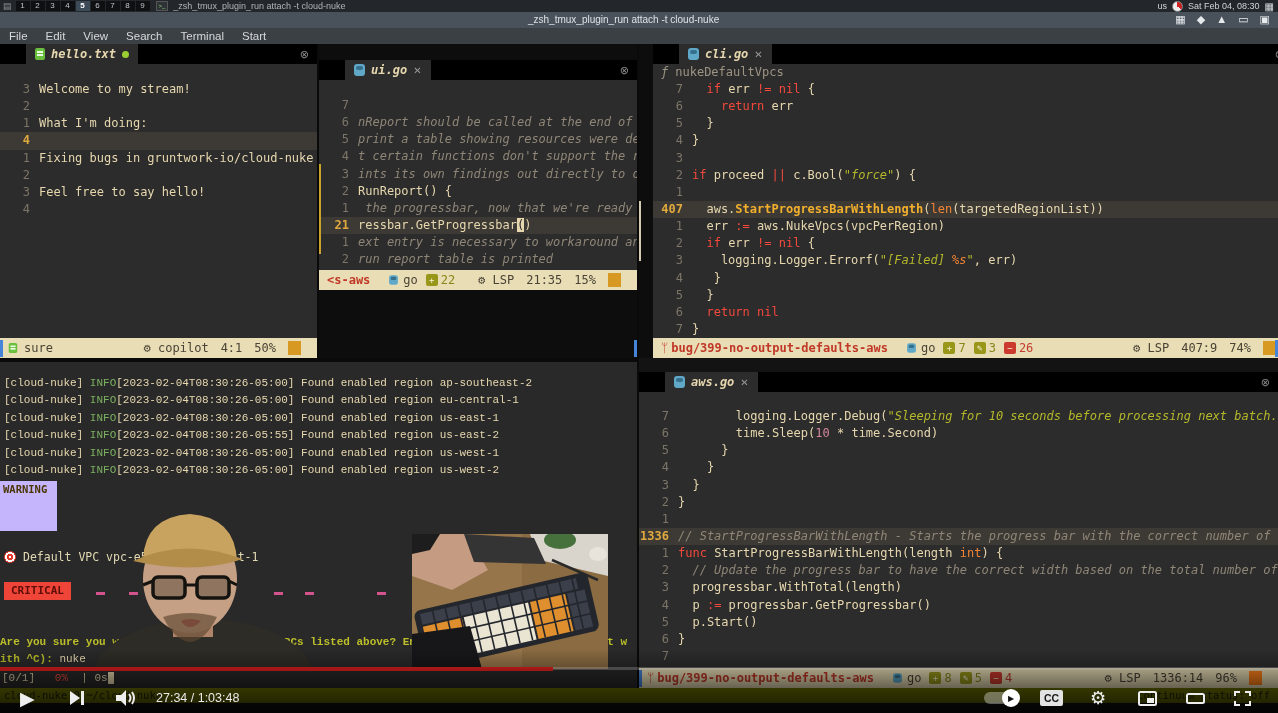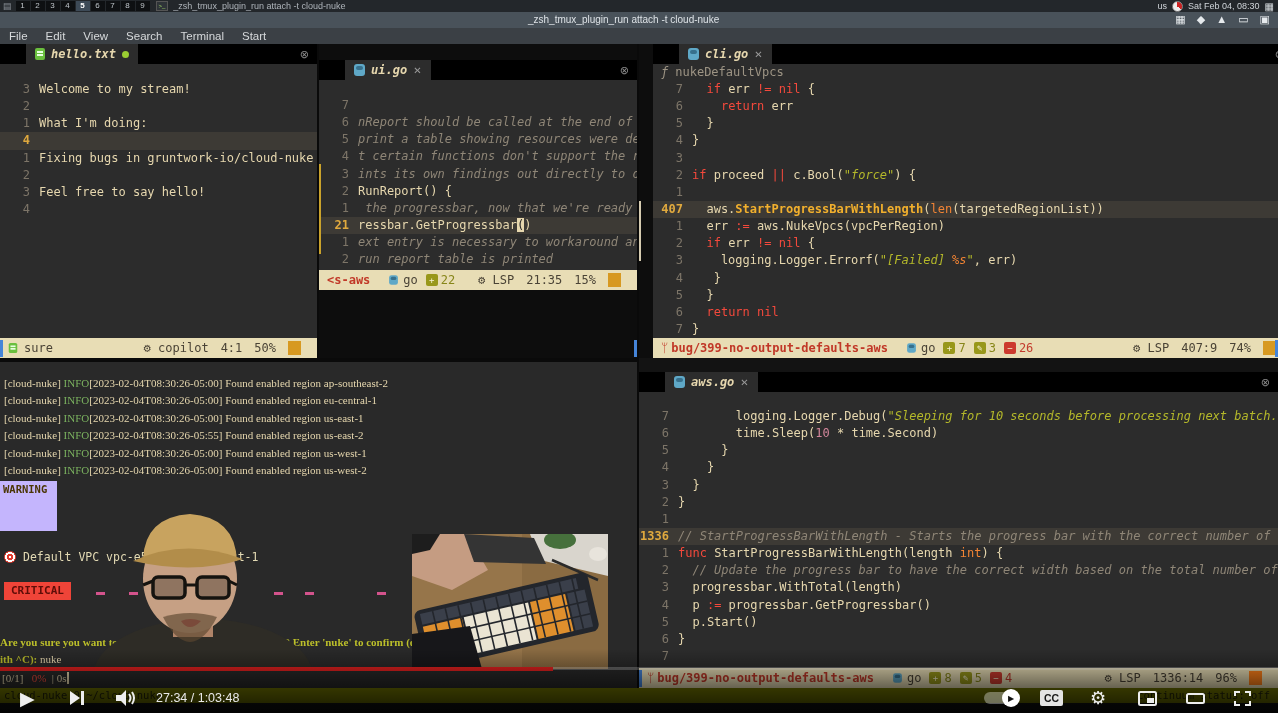--- a/index.html
+++ b/index.html
@@ -92,21 +92,21 @@
   .badge{display:inline-block;width:12px;height:12px;line-height:12px;border-radius:2px;
          text-align:center;font-size:9px;color:#f7f2d0;margin:0 3px 0 8px;}
   .b-add{background:#98971a;}
   .b-mod{background:#98971a;}
   .b-del{background:#cc3a2e;}
   .n-add,.n-mod{color:#87861a;}
   .n-del{color:#c33c2e;}
   .gear{font-size:12px;}
 
   
-  .term-abs{position:absolute;font-family:Liberation Serif, serif;font-size:11px;color:#dcd2ac;}
+  .term-abs{position:absolute;font-family:Liberation Mono, monospace;font-size:11px;color:#dcd2ac;}
   .tl{height:17.4px;line-height:17.4px;white-space:pre;}
   .warn-box{position:absolute;left:0;top:119px;width:57px;height:50px;background:#c4b5fd;
             color:#4a3505;font-size:10.5px;font-weight:bold;font-family:"DejaVu Sans Mono",monospace;
             padding:2px 0 0 3px;box-sizing:border-box;}
   .warn-msg{position:absolute;left:75px;top:132px;font-family:"DejaVu Sans Mono",monospace;
             font-size:11px;font-weight:bold;font-style:italic;color:#d65d0e;white-space:pre;}
   .target-line{position:absolute;left:4px;top:186px;height:18px;display:flex;align-items:center;gap:7px;
                font-family:"DejaVu Sans Mono",monospace;font-size:11.5px;color:#e3dab4;}
   .target-ico{width:12px;height:12px;border-radius:50%;
               background:radial-gradient(circle,#ffffff 0 1.5px,#e23b2e 1.5px 3.5px,#ffffff 3.5px 5px,#e23b2e 5px);}

